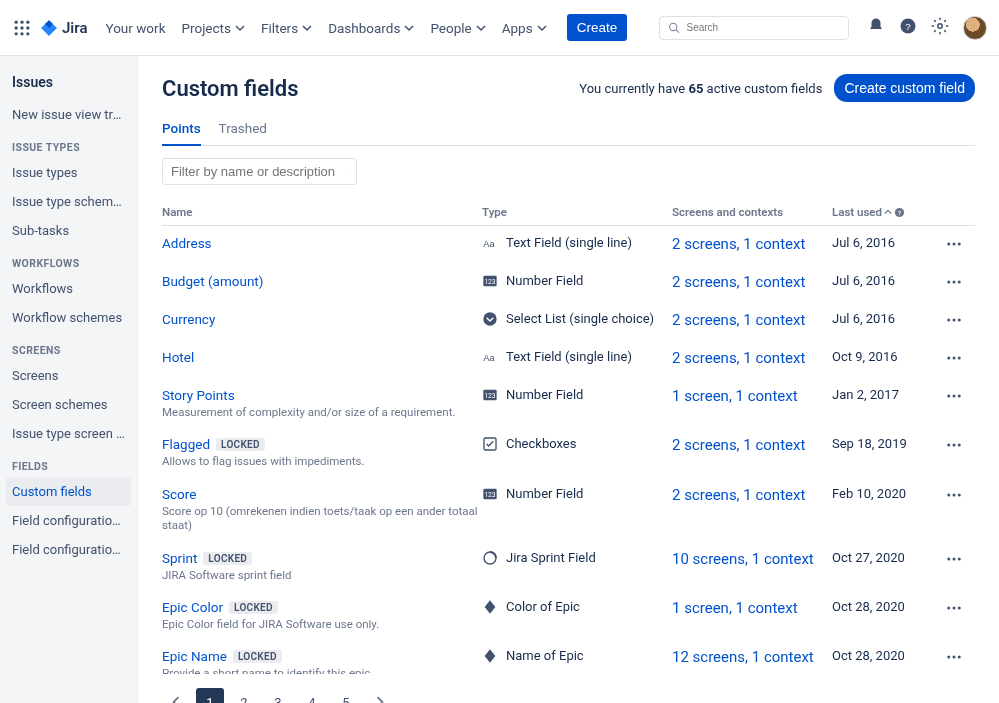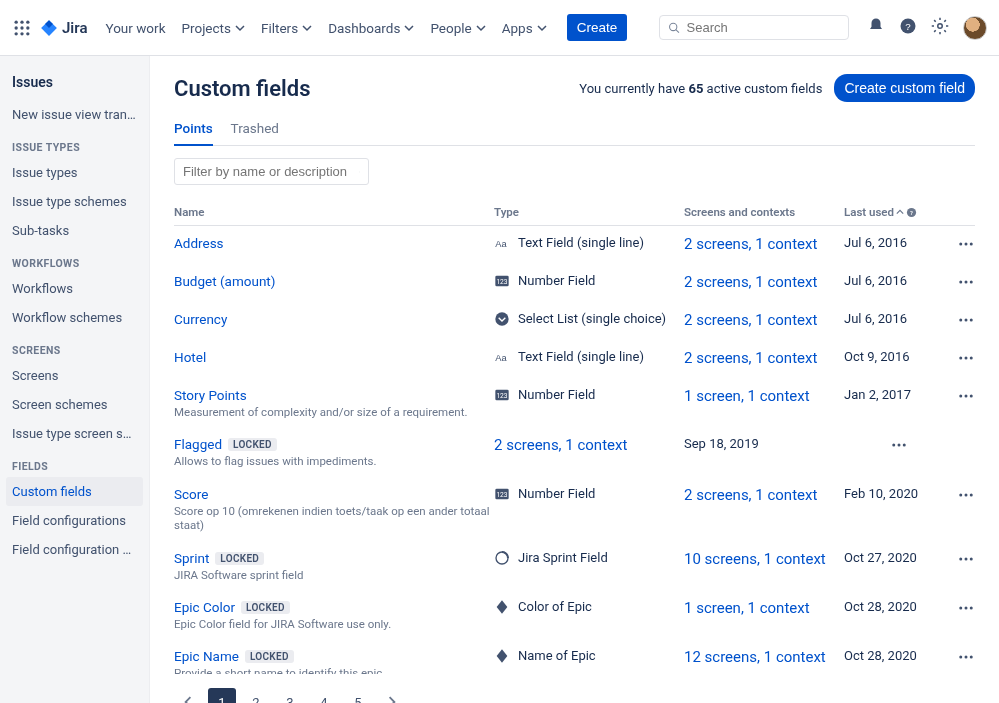--- a/index.html
+++ b/index.html
@@ -47,35 +47,35 @@
   .top-spacer { flex: 1; }
   .search {
     display:flex; align-items:center;
     border: 1px solid #DFE1E6;
     border-radius: 4px;
     padding: 4px 8px;
     width: 190px;
     color:#7A869A;
   }
   .search input {
-    border:none; outline:none; font-size:13px; width:100%;
+    border:none; outline:none; font-size:10px; width:100%;
     color:#172B4D; background:transparent;
   }
   .topicons { display:flex; align-items:center; gap:14px; margin-left:14px; }
   .topicons .ico { color:#42526E; cursor:pointer; }
   .avatar {
     width:24px; height:24px; border-radius:50%;
     background: radial-gradient(circle at 40% 35%, #e0b080 35%, #6b4a2a 36%);
     border:1px solid #ccc;
   }
 
   
   .wrap { display:flex; height: calc(703px - 56px); }
   .sidebar {
-    width: 150px;
+    width: 138px;
     border-right: 1px solid #ECEDF0;
     background: #F4F5F7;
     padding: 14px 6px;
     overflow:hidden;
   }
   .sidebar .hdr {
     font-size: 14px; font-weight:600; color:#172B4D;
     padding: 4px 6px 10px 6px;
   }
   .sidebar .item {
@@ -412,20 +412,29 @@
             <div class="screenscell"><a>1 screen, 1 context</a></div>
             <div class="lastcell">Jan 2, 2017</div>
             <div class="dots"><svg width="18" height="18" viewBox="0 0 24 24" fill="#42526E">
                 <circle cx="5" cy="12" r="2"></circle>
                 <circle cx="12" cy="12" r="2"></circle>
                 <circle cx="19" cy="12" r="2"></circle>
               </svg></div>
           </div>
           <div class="row">
             <div class="namecell"><a class="name">Flagged</a><span class="locked">LOCKED</span><div class="desc">Allows to flag issues with impediments.</div></div>
+            <div class="typecell">
+              <span class="icon">
+                <svg width="16" height="16" viewBox="0 0 24 24" fill="none" stroke="#42526E" stroke-width="2">
+                  <rect x="3" y="3" width="18" height="18" rx="2"></rect>
+                  <path d="M7 12l3 3 7-7"></path>
+                </svg>
+              </span>
+              <span>Checkboxes</span>
+            </div>
             <div class="screenscell"><a>2 screens, 1 context</a></div>
             <div class="lastcell">Sep 18, 2019</div>
             <div class="dots"><svg width="18" height="18" viewBox="0 0 24 24" fill="#42526E">
                 <circle cx="5" cy="12" r="2"></circle>
                 <circle cx="12" cy="12" r="2"></circle>
                 <circle cx="19" cy="12" r="2"></circle>
               </svg></div>
           </div>
           <div class="row">
             <div class="namecell"><a class="name">Score</a><div class="desc">Score op 10 (omrekenen indien toets/taak op een ander totaal staat)</div></div>

